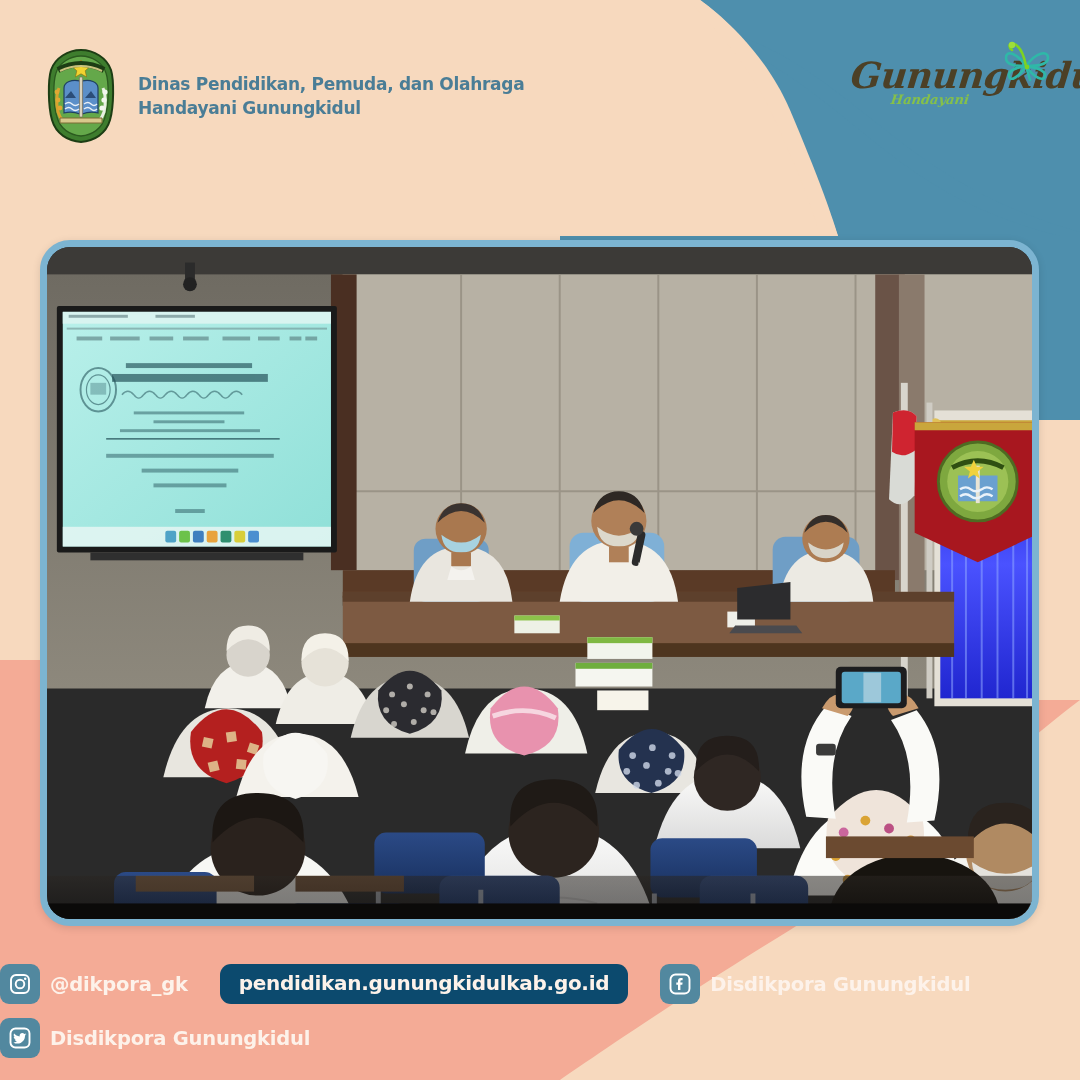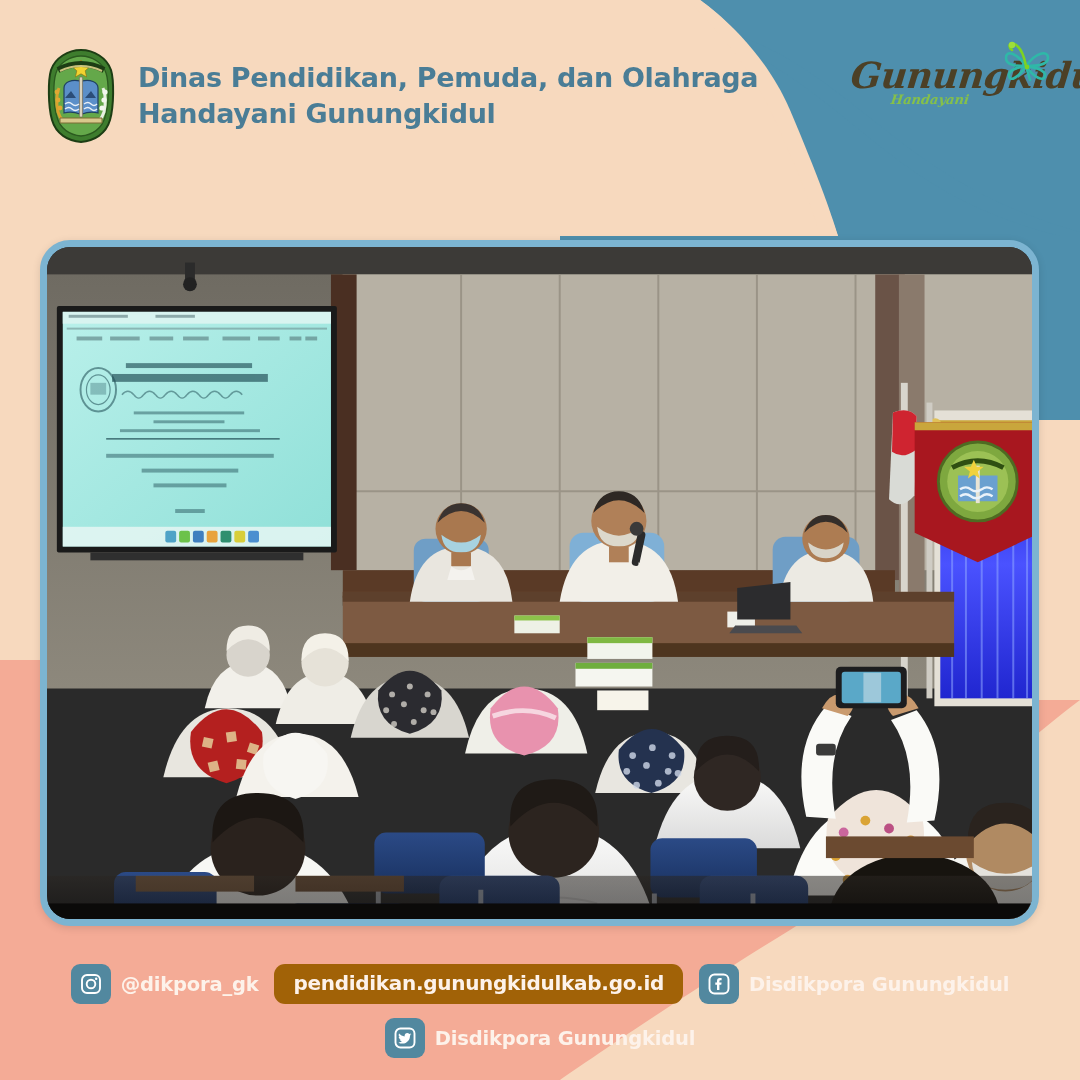--- a/index.html
+++ b/index.html
@@ -20,21 +20,21 @@
 
   
   .header { position:absolute; left:44px; top:48px; display:flex; align-items:center; gap:20px; z-index:12; }
 
   .crest { width:74px; height:96px; flex:0 0 auto; }
 
   .org-title { line-height:1.22; }
   .org-title .l1, .org-title .l2 {
     font-family:"DejaVu Sans", sans-serif;
     font-weight:700;
-    font-size:27px;
+    font-size:17px;
     letter-spacing:-0.3px;
     color:#4a7d96;
     white-space:nowrap;
   }
   .org-title .l2 { margin-top:3px; }
 
   
   .brand { position:absolute; right:22px; top:40px; z-index:12; width:215px; height:80px; }
   .brand-word {
     font-family:"DejaVu Serif", serif;
@@ -69,21 +69,21 @@
     border-radius:30px;
     overflow:hidden;
     background:#2a2a2a;
     z-index:10;
     box-shadow:0 2px 9px rgba(0,0,0,.12);
   }
   .photo { position:absolute; inset:0; width:100%; height:100%; display:block; }
 
   
   .footer { position:absolute; left:0; bottom:22px; width:1080px; z-index:14; }
-  .f-row { display:flex; align-items:center; justify-content:center; gap:16px; }
+  .f-row { display:flex; align-items:center; justify-content:flex-start; gap:32px; }
   .f-row.r1 { margin-bottom:14px; }
 
   .soc { display:flex; align-items:center; gap:10px; }
 
   .soc-ic {
     width:40px; height:40px;
     border-radius:9px;
     background:#52889f;
     display:flex; align-items:center; justify-content:center;
     flex:0 0 auto;
@@ -93,21 +93,21 @@
   .soc-label {
     font-family:"DejaVu Sans", sans-serif;
     font-weight:700;
     font-size:19.5px;
     color:#fdf2ea;
     letter-spacing:-0.2px;
     white-space:nowrap;
   }
 
   .url-pill {
-    background:#a16207;
+    background:#0c4a6e;
     border-radius:11px;
     padding:7px 19px 9px;
     font-family:"DejaVu Sans", sans-serif;
     font-weight:700;
     font-size:20px;
     color:#fdf2ea;
     letter-spacing:-0.3px;
     white-space:nowrap;
   }
 </style>

